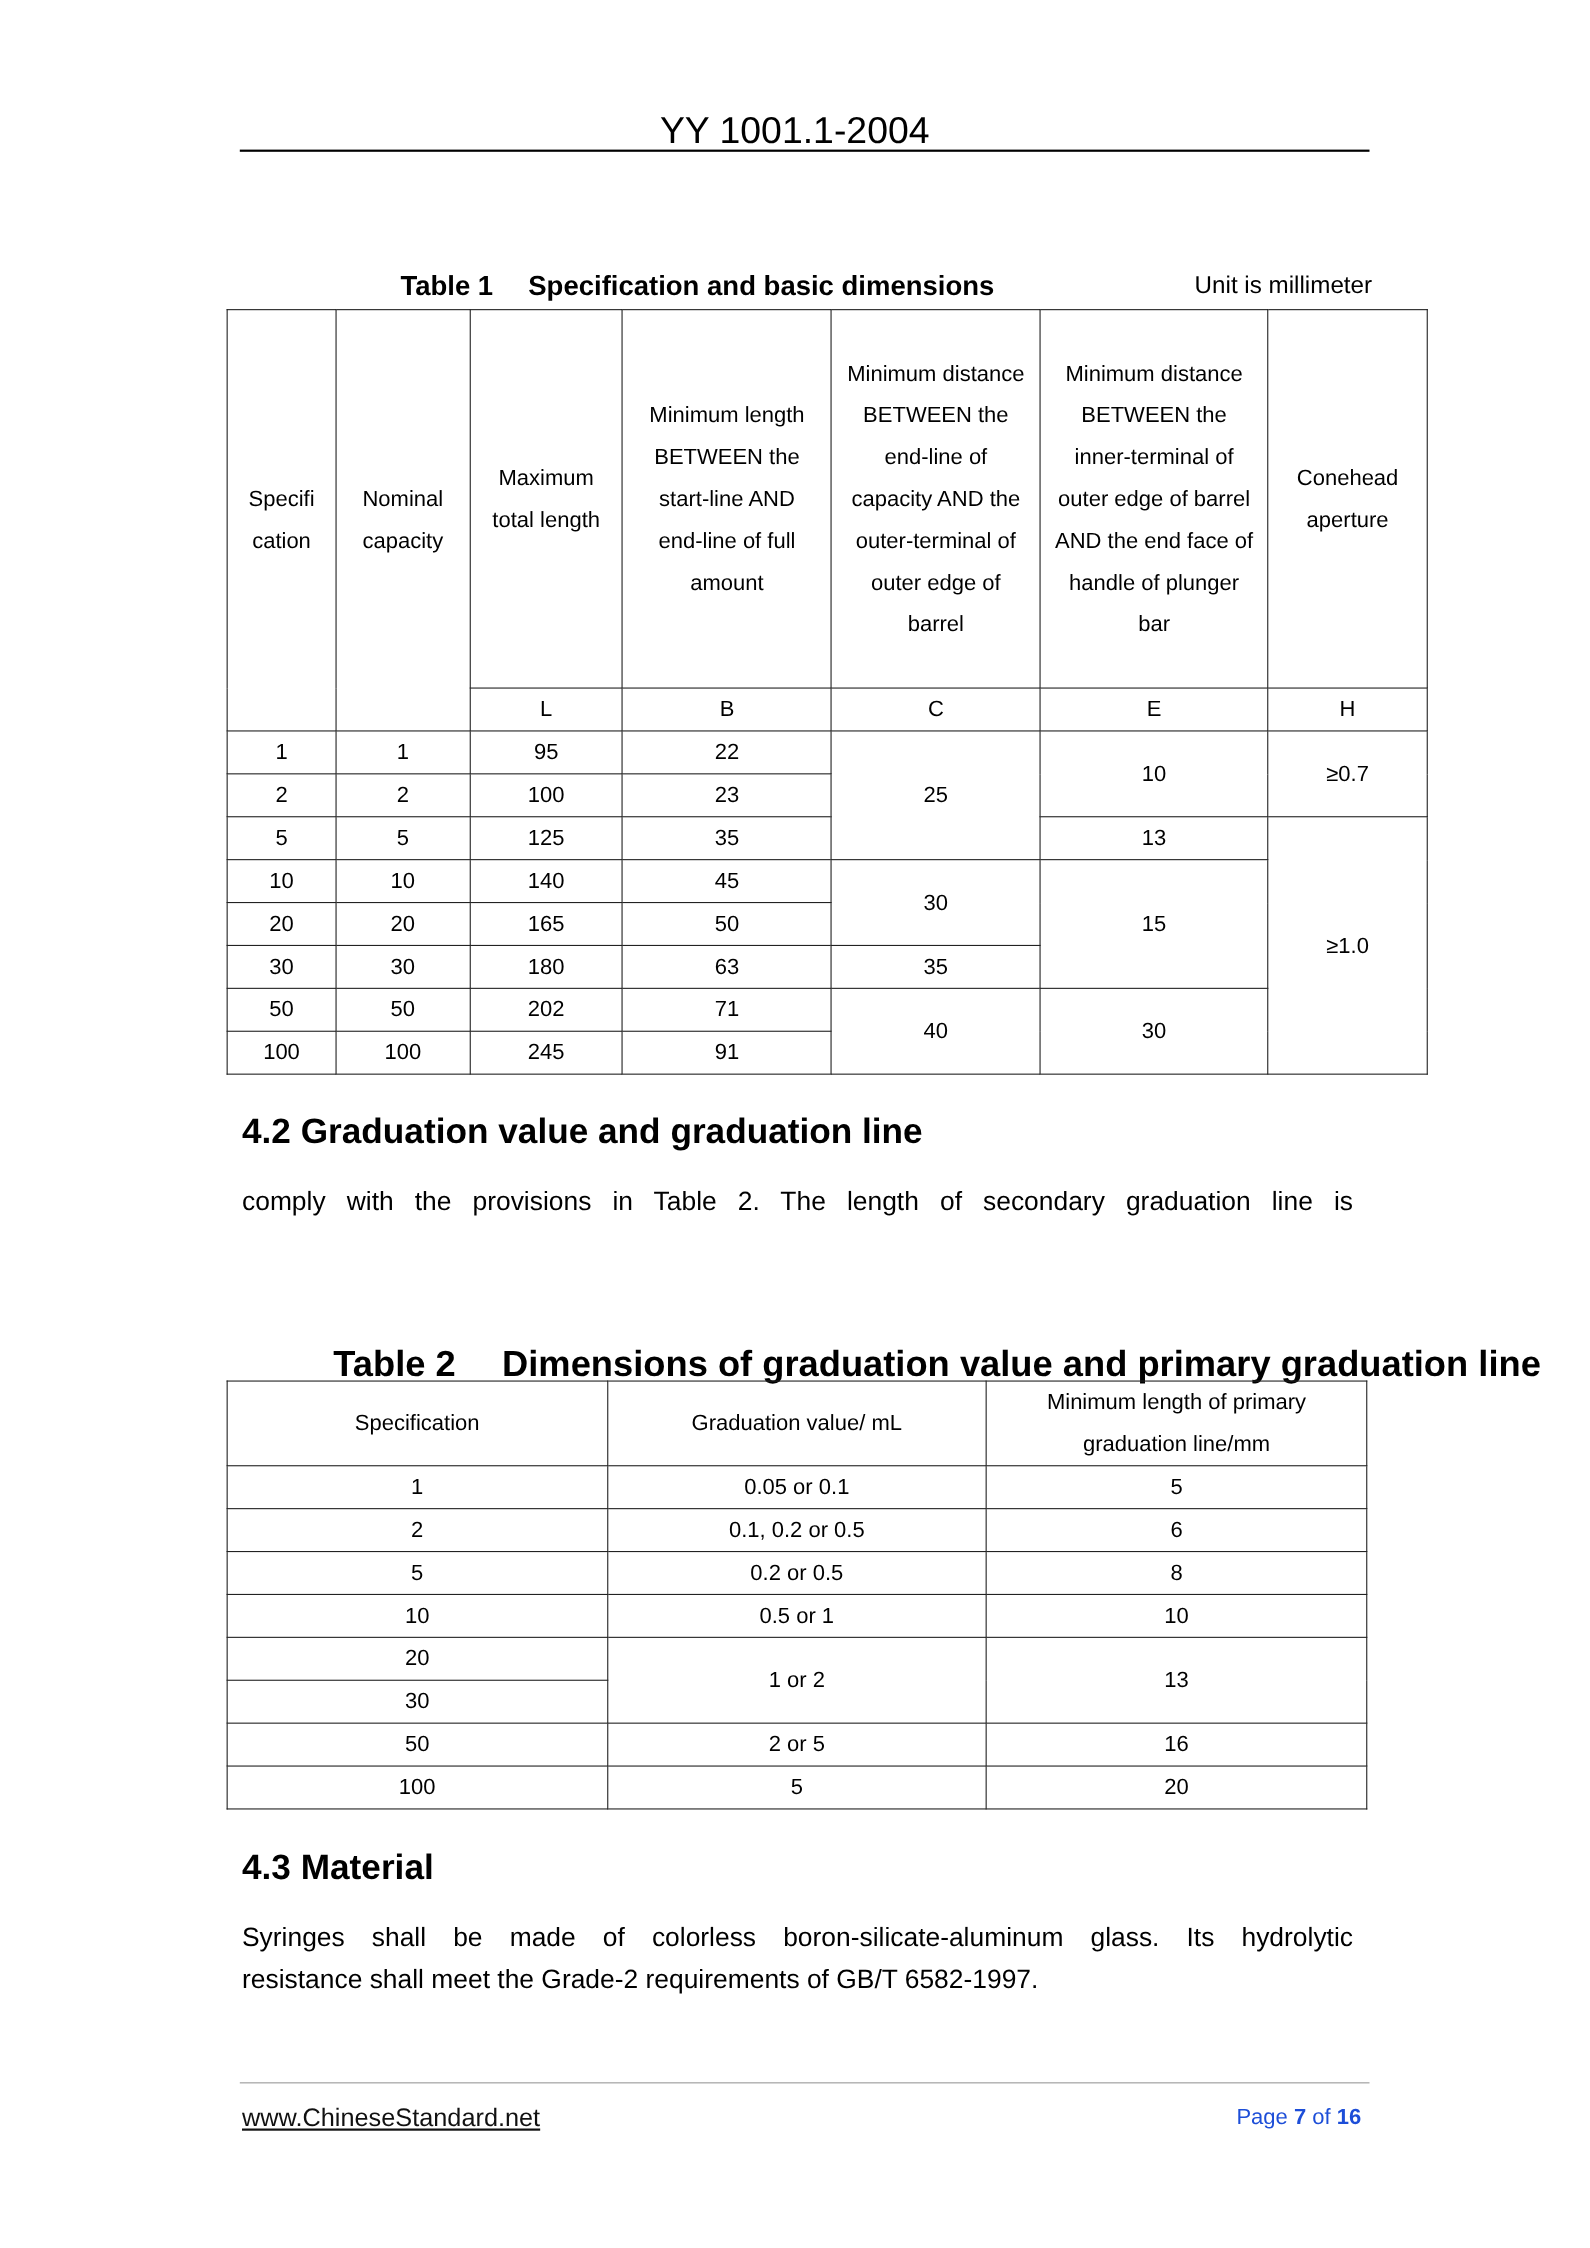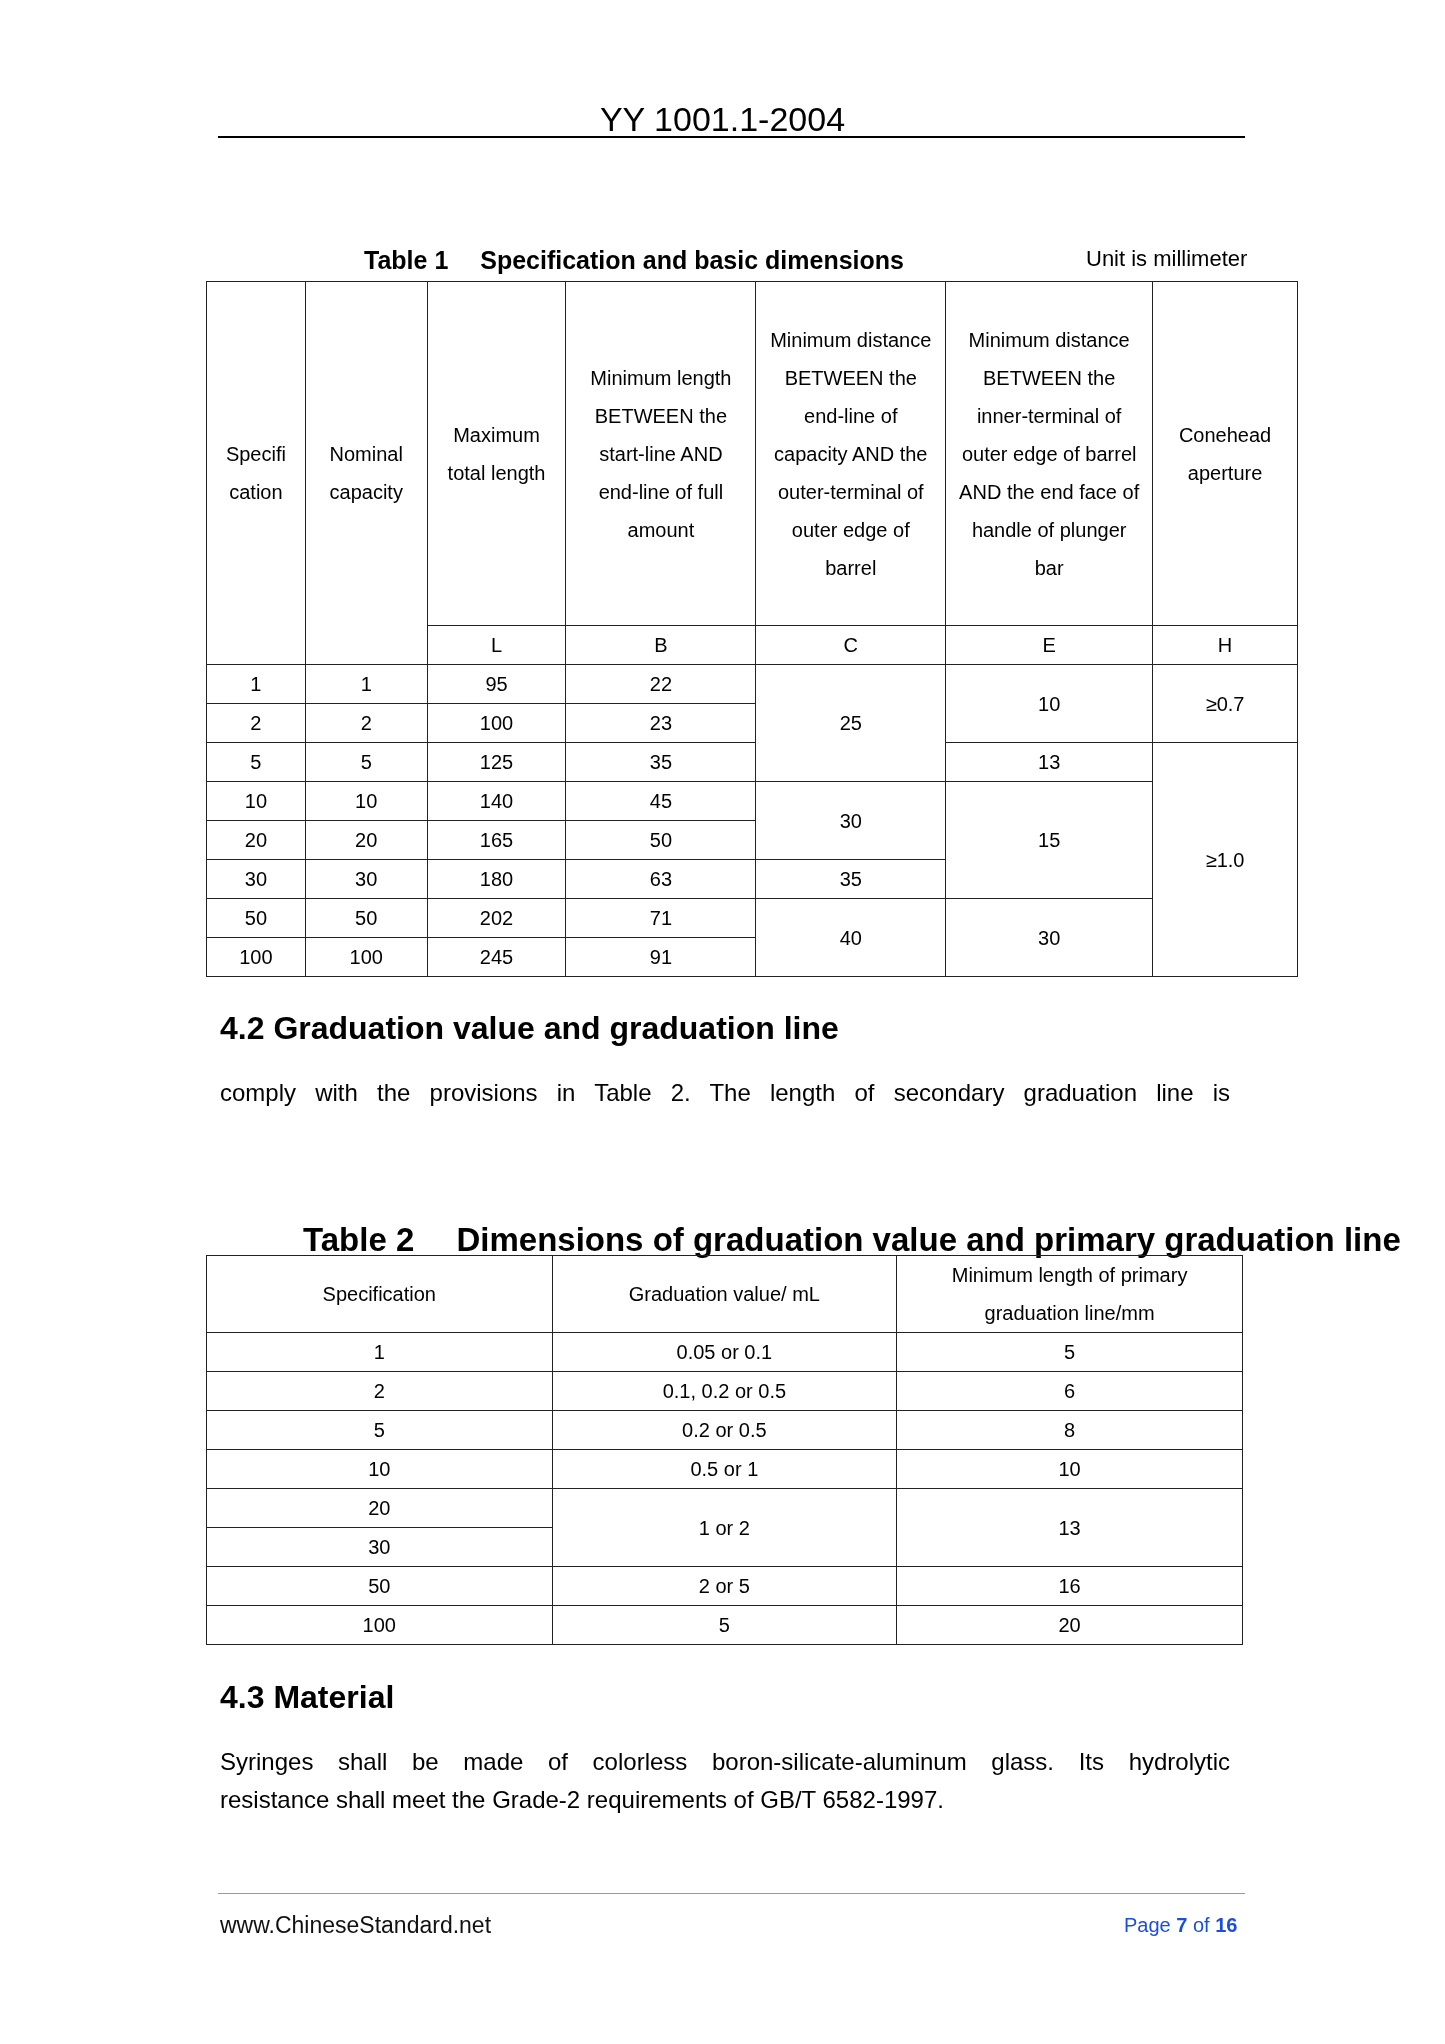--- a/index.html
+++ b/index.html
@@ -20,21 +20,21 @@
 
   #table2 { left:206px; top:1255px; width:1037px; }
   #table2 tr.r td { height:38px; }
 
   .h2 { font-size:32px; font-weight:bold; left:220px; }
   .para { left:220px; width:1010px; font-size:24px; line-height:38px; text-align:justify; }
   .para span { display:block; }
   .just { text-align-last:justify; }
 
   #foot-line { left:218px; width:1027px; top:1893px; height:1px; background:#999; }
-  #foot-url { left:220px; top:1912px; font-size:23px; color:#111; }
+  #foot-url { left:220px; top:1912px; font-size:23px; text-decoration:underline; color:#111; }
   #foot-page { left:1124px; top:1914px; font-size:20px; color:#1d4ed8; }
   #foot-page b { font-weight:bold; }
 </style>
 </head>
 <body>
 
 <div class="abs" id="hdr-title">YY 1001.1-2004</div>
 <div class="abs" id="hdr-line"></div>
 
 <div class="abs" id="t1-title">Table 1  Specification and basic dimensions</div>

